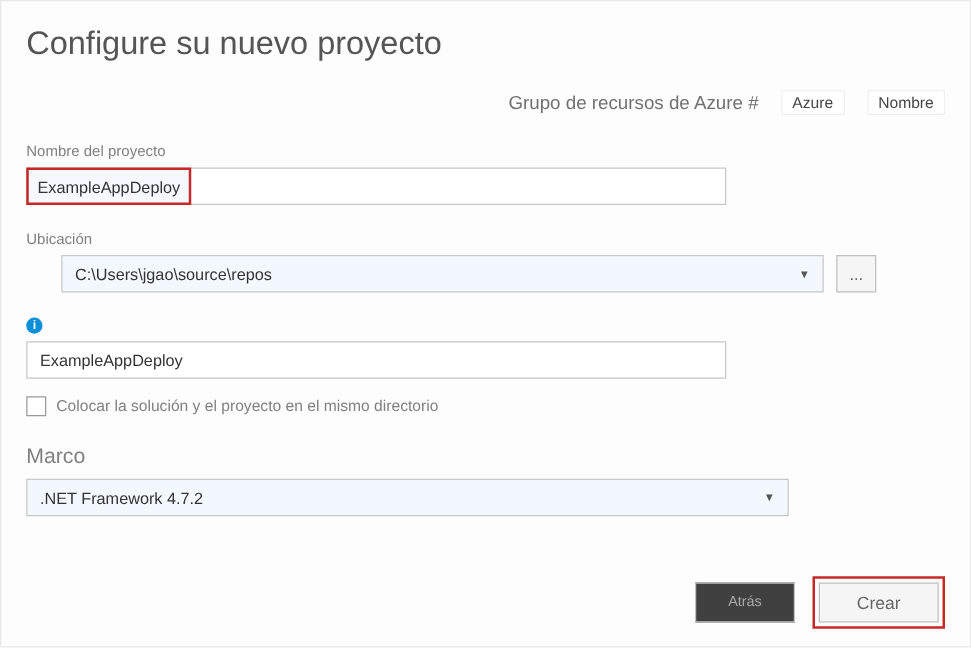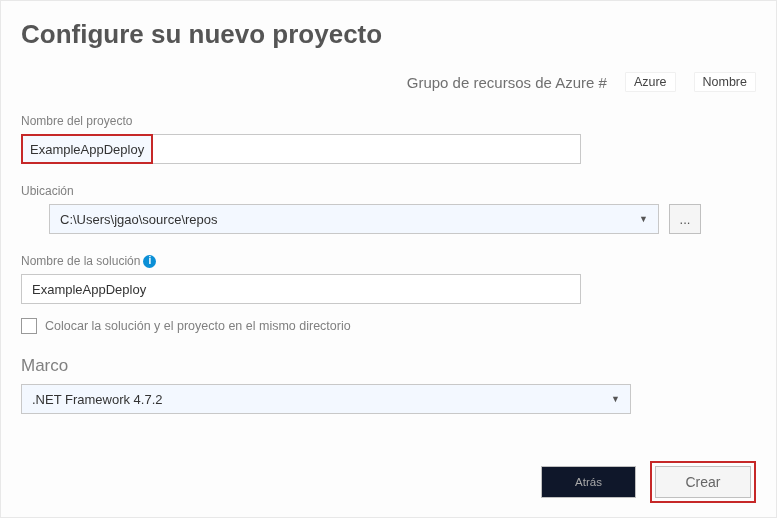--- a/index.html
+++ b/index.html
@@ -8,21 +8,21 @@
       background: #fdfdfd;
       width: 777px;
       height: 518px;
       padding: 18px 20px 0 20px;
       border: 1px solid #e8e8e8;
       color: #333;
       position: relative;
     }
     .title {
       font-size: 26px;
-      font-weight: 700;
+      font-weight: 400;
       color: #555;
       margin-bottom: 22px;
     }
     .tags-row {
       display: flex;
       align-items: center;
       gap: 18px;
       margin-bottom: 22px;
       justify-content: flex-end;
     }
@@ -141,23 +141,23 @@
       border: 1px solid #c0c0c0;
       background: #f5f5f5;
       font-size: 13px;
       color: #555;
       display: flex;
       align-items: center;
       justify-content: center;
       cursor: pointer;
     }
     .btn-back {
-      width: 95px;
+      width: 80px;
       color: #a8a8a8;
-      background: #0f172a;
+      background: #404040;
       font-size: 11.5px;
     }
     .btn-create {
       width: 96px;
       font-size: 14px;
       color: #666;
     }
     .btn-create-wrap {
       border: 2px solid #c62828;
       padding: 3px;
@@ -187,21 +187,20 @@
     <div class="combo-box">
       <span>C:\Users\jgao\source\repos</span>
       <span class="combo-arrow">▼</span>
     </div>
     <div class="browse-btn">...</div>
   </div>
 </div>
 
 <div class="field-block">
   <div class="field-label">
-    <span>Nombre de la solución</span>
     <span class="info-icon">i</span>
   </div>
   <div class="text-input" style="display:flex;align-items:center;">ExampleAppDeploy</div>
 </div>
 
 <div class="checkbox-row">
   <div class="checkbox"></div>
   <span class="checkbox-label">Colocar la solución y el proyecto en el mismo directorio</span>
 </div>
 

